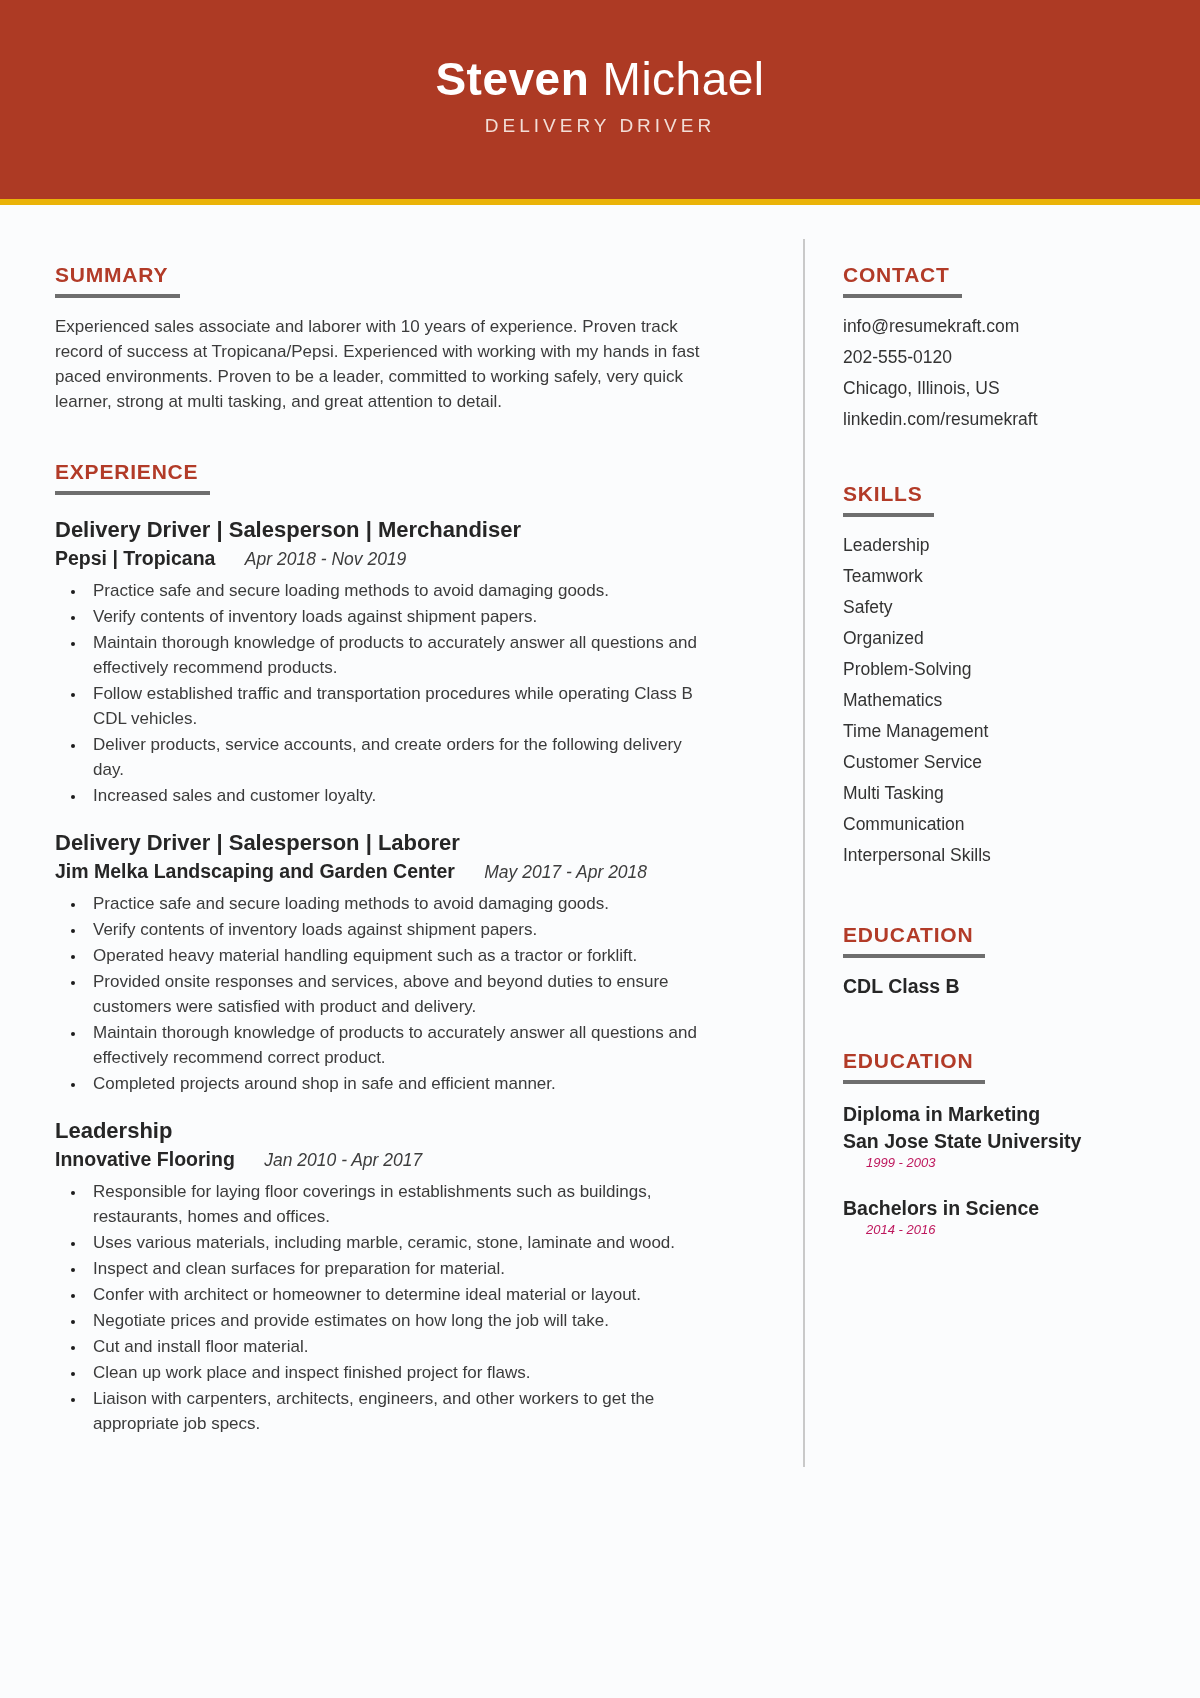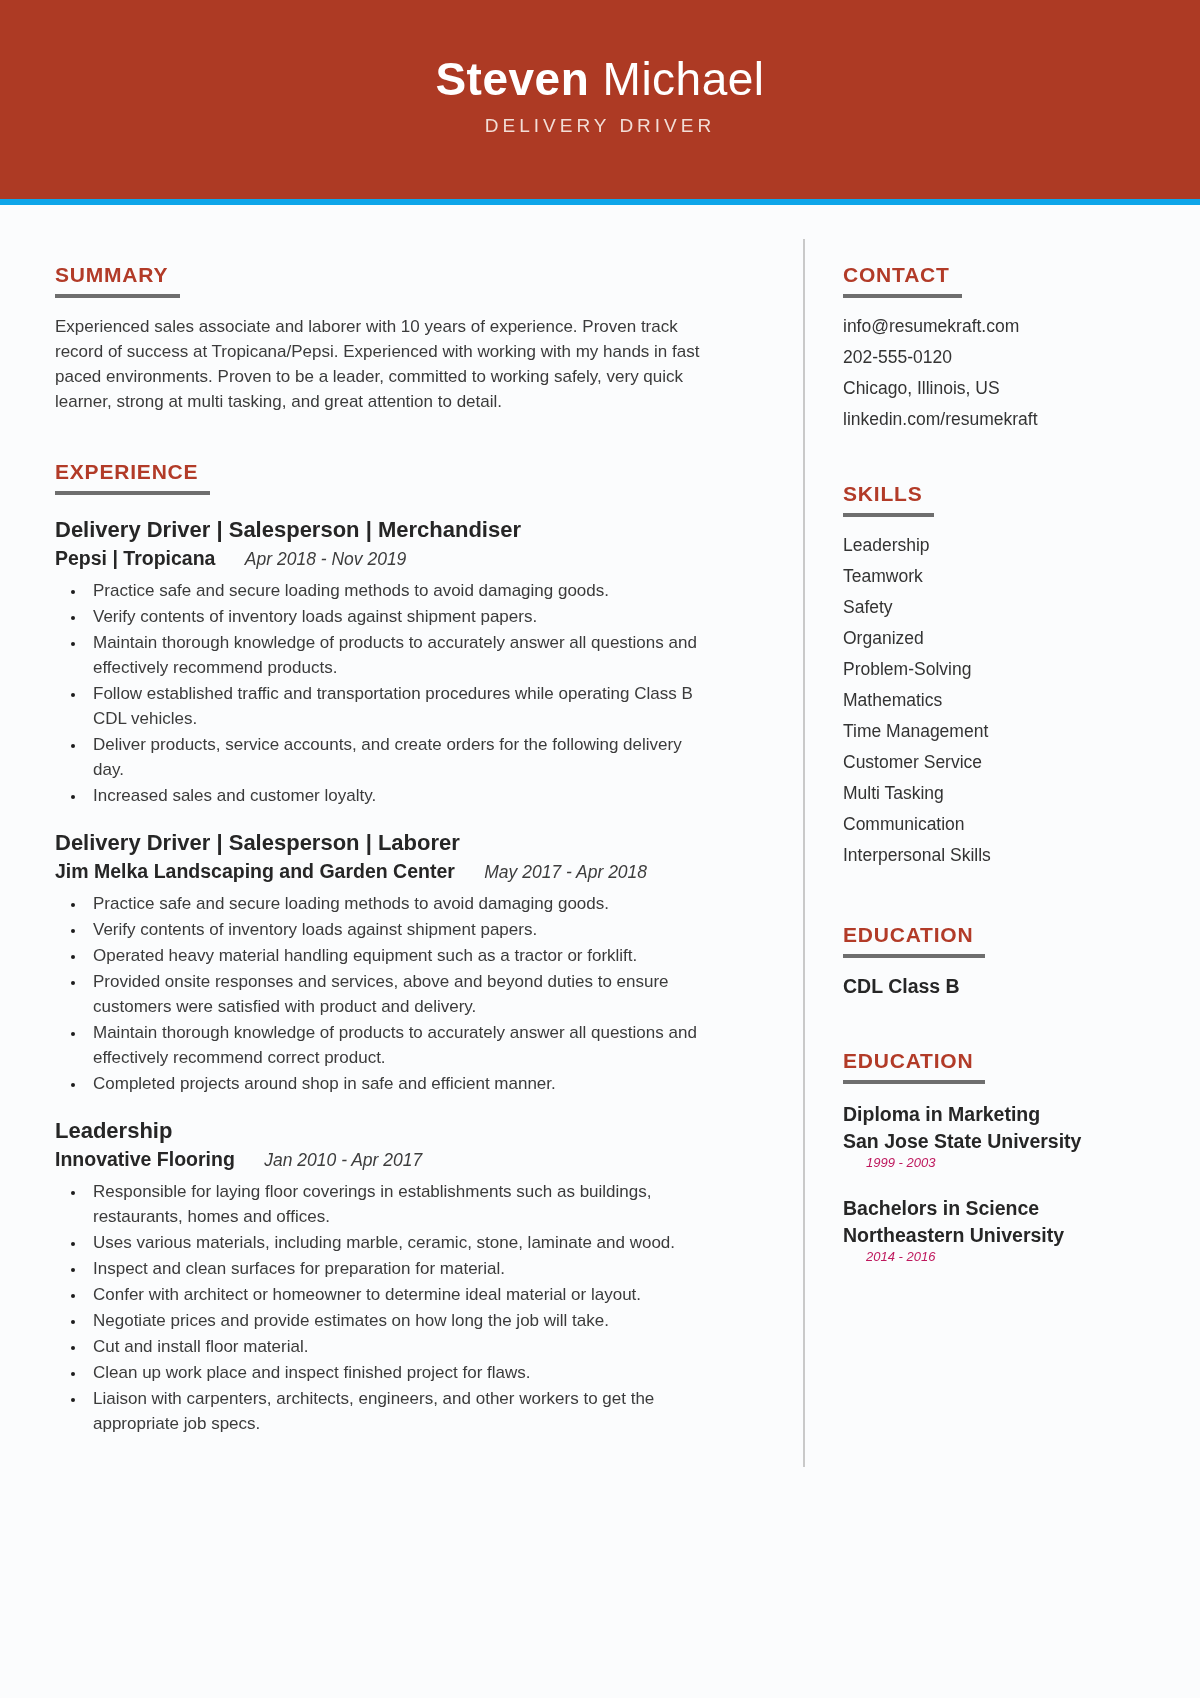--- a/index.html
+++ b/index.html
@@ -7,21 +7,21 @@
   body {
     height:1698px;
     background:#fbfcfd;
     font-family:"Liberation Sans","DejaVu Sans",sans-serif;
     color:#3b3b3b;
     overflow:hidden;
   }
   .banner {
     height:205px;
     background:#ad3a24;
-    border-bottom:6px solid #0ea5e9;
+    border-bottom:6px solid #eab308;
     text-align:center;
   }
   .name {
     padding-top:52px;
     font-size:46px;
     color:#ffffff;
     letter-spacing:0.5px;
   }
   .name .first { font-weight:700; }
   .name .last { font-weight:400; }
@@ -225,19 +225,18 @@
 
     <div class="right-section education-section">
       <div class="section-title">EDUCATION</div>
       <div class="edu-entry">
         <div class="edu-degree">Diploma in Marketing</div>
         <div class="edu-school">San Jose State University</div>
         <div class="edu-dates">1999 - 2003</div>
       </div>
       <div class="edu-entry">
         <div class="edu-degree">Bachelors in Science</div>
-        <div class="edu-school">Northeastern University</div>
         <div class="edu-dates">2014 - 2016</div>
       </div>
     </div>
 
   </div>
 </div>
 
 </body></html>

